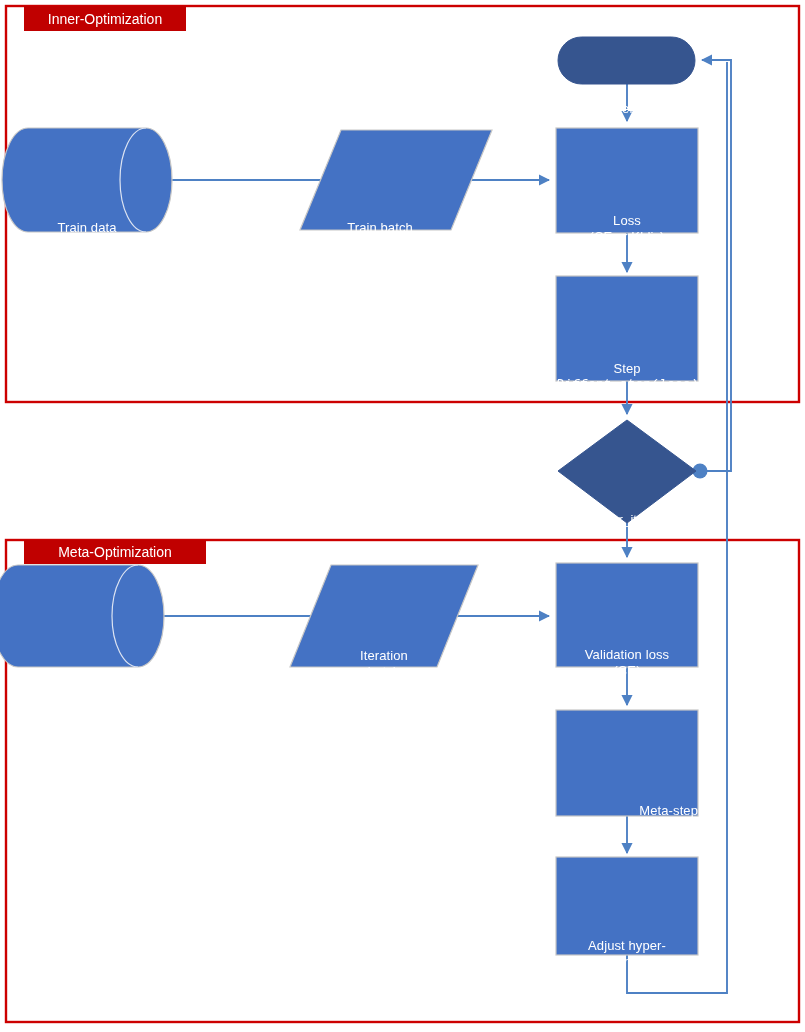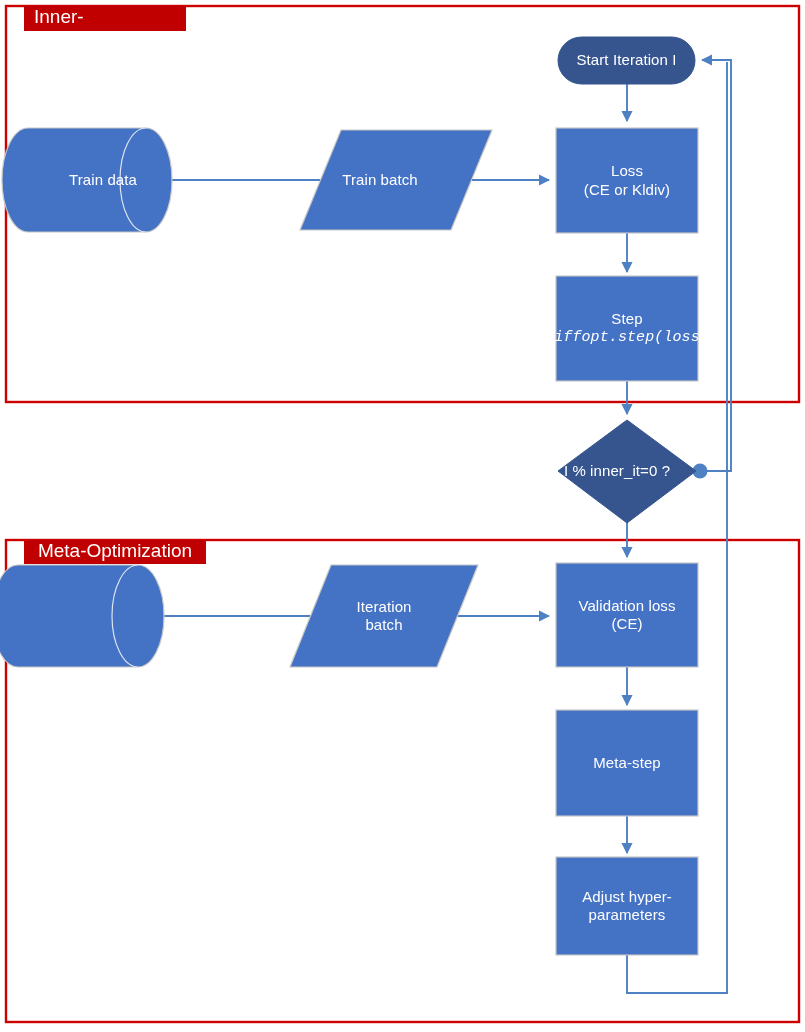--- a/index.html
+++ b/index.html
@@ -6,28 +6,29 @@
   body{width:805px;height:1032px;position:relative;overflow:hidden;
        font-family:"Liberation Sans","DejaVu Sans",sans-serif;}
   #stage{position:absolute;left:0;top:0;width:805px;height:1032px;}
   svg#canvas{position:absolute;left:0;top:0;width:805px;height:1032px;}
 
   
   .nodeText{
     position:absolute;color:#ffffff;text-align:center;
     display:flex;align-items:center;justify-content:center;
     flex-direction:column;line-height:1.22;
-    font-size:15px;letter-spacing:.1px;pointer-events:none;
+    font-size:13px;letter-spacing:.1px;pointer-events:none;
     white-space:pre-line;
+    margin-top:48px;
   }
   .nodeText span{display:block;}
   .nodeText .ital{font-style:italic;font-family:Liberation Mono, monospace;}
   .groupLabel{
     position:absolute;background:#C00000;color:#ffffff;
-    font-size:19px;display:flex;justify-content:center;
+    font-size:14px;display:flex;align-items:center;justify-content:center;
     padding:0 10px;box-sizing:border-box;
   }
 </style>
 </head>
 <body>
 
 <div id="stage">
 
   <svg id="canvas" viewBox="0 0 805 1032">
     <defs>
@@ -111,21 +112,21 @@
     </g>
   </svg>
 
   <div class="groupLabel" style="left:24px;top:6px;width:162px;height:25px;">
     <span>Inner-Optimization</span>
   </div>
   <div class="groupLabel" style="left:24px;top:540px;width:182px;height:24px;">
     <span>Meta-Optimization</span>
   </div>
 
-  <div class="nodeText" style="left:44px;top:128px;width:118px;height:104px;">
+  <div class="nodeText" style="left:28px;top:128px;width:118px;height:104px;">
     <span>Train data</span>
   </div>
 
   <div class="nodeText" style="left:284px;top:130px;width:192px;height:100px;">
     <span>Train batch</span>
   </div>
 
   <div class="nodeText" style="left:558px;top:37px;width:137px;height:47px;">
     <span>Start Iteration I</span>
   </div>
@@ -148,21 +149,21 @@
   <div class="nodeText" style="left:290px;top:565px;width:188px;height:102px;">
     <span>Iteration</span>
     <span>batch</span>
   </div>
 
   <div class="nodeText" style="left:556px;top:563px;width:142px;height:104px;">
     <span>Validation loss</span>
     <span>(CE)</span>
   </div>
 
-  <div class="nodeText" style="left:556px;top:710px;width:142px;height:106px;">
+  <div class="nodeText" style="left:556px;top:710px;width:142px;height:106px;align-items:flex-end;">
     <span>Meta-step</span>
   </div>
 
   <div class="nodeText" style="left:556px;top:857px;width:142px;height:98px;">
     <span>Adjust hyper-</span>
     <span>parameters</span>
   </div>
 
 </div>
 

